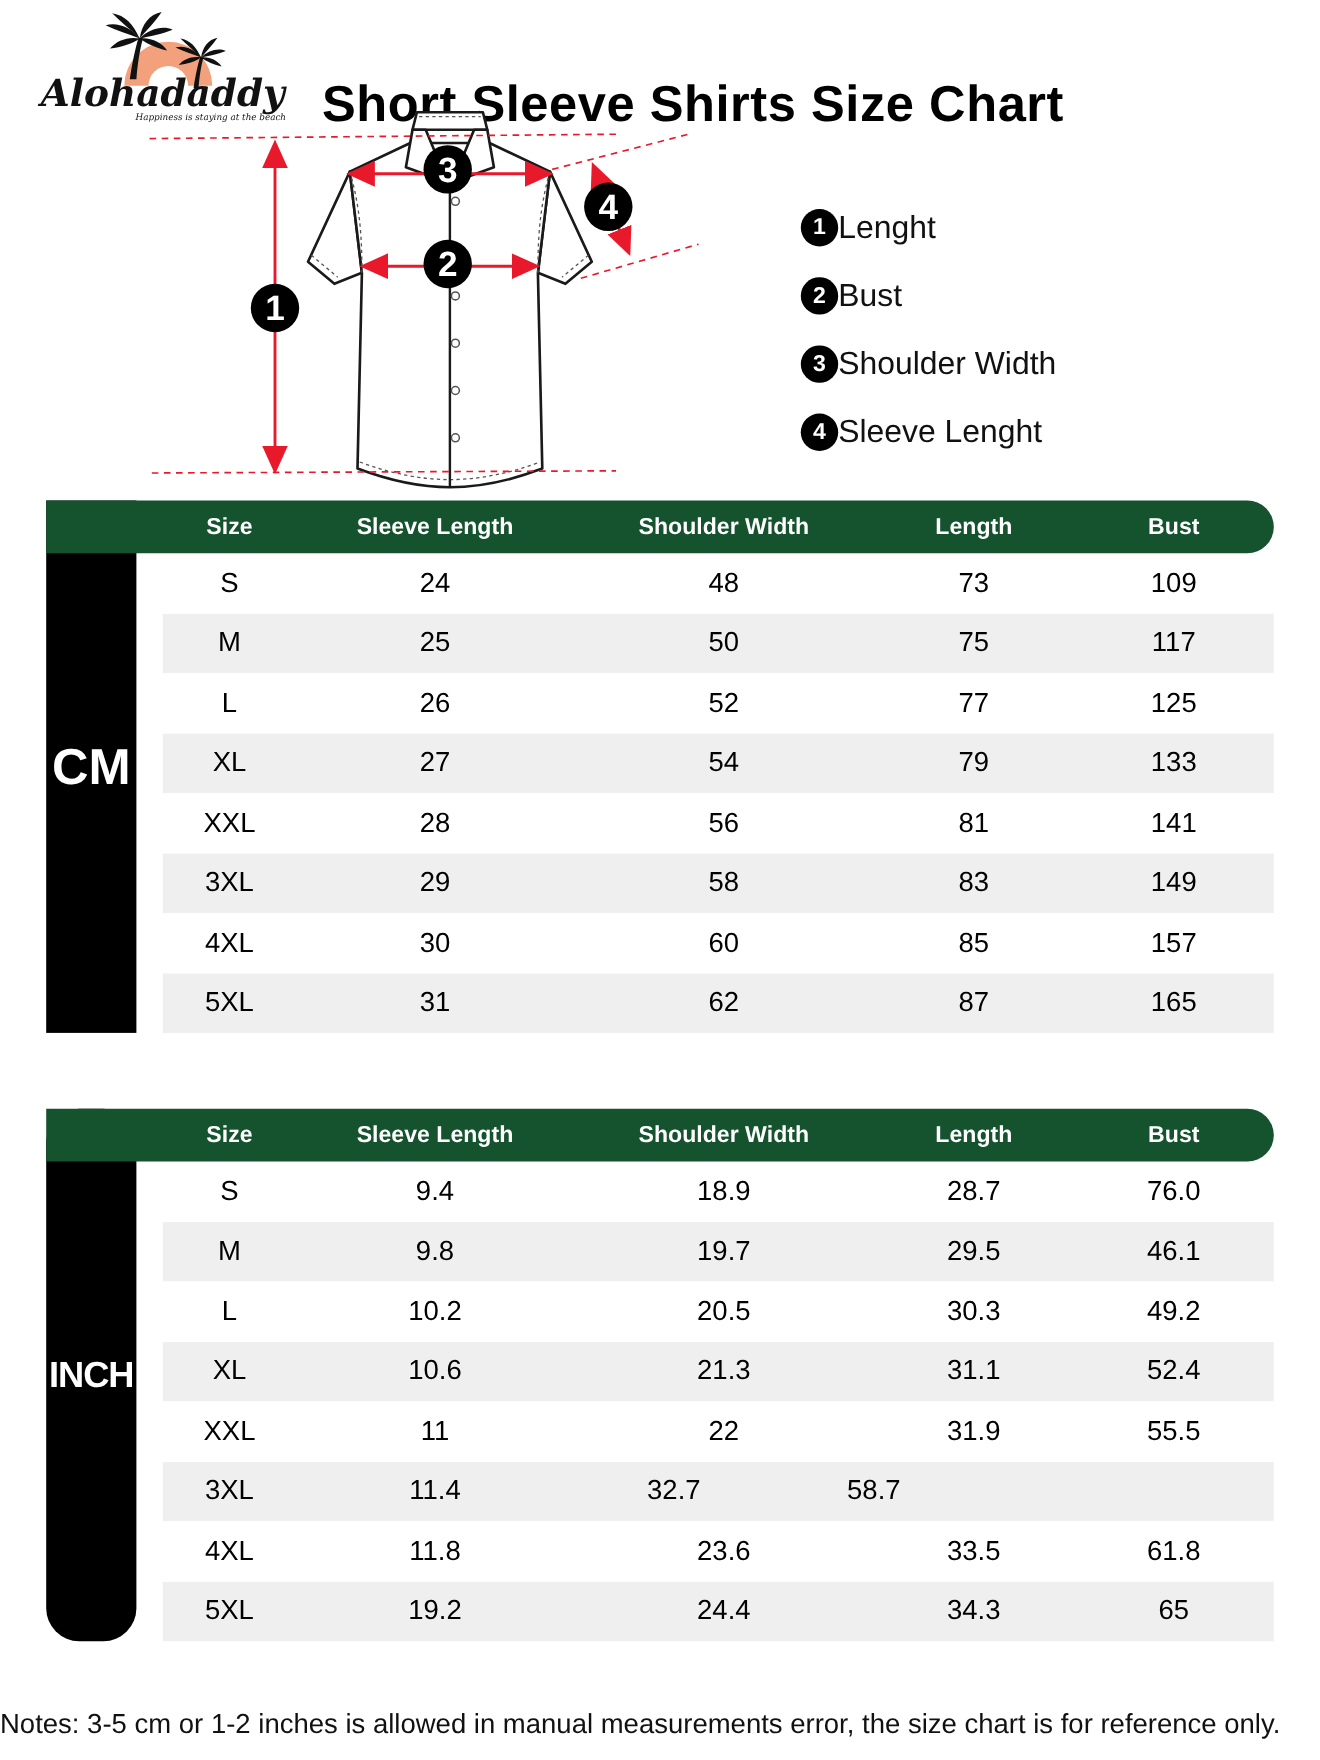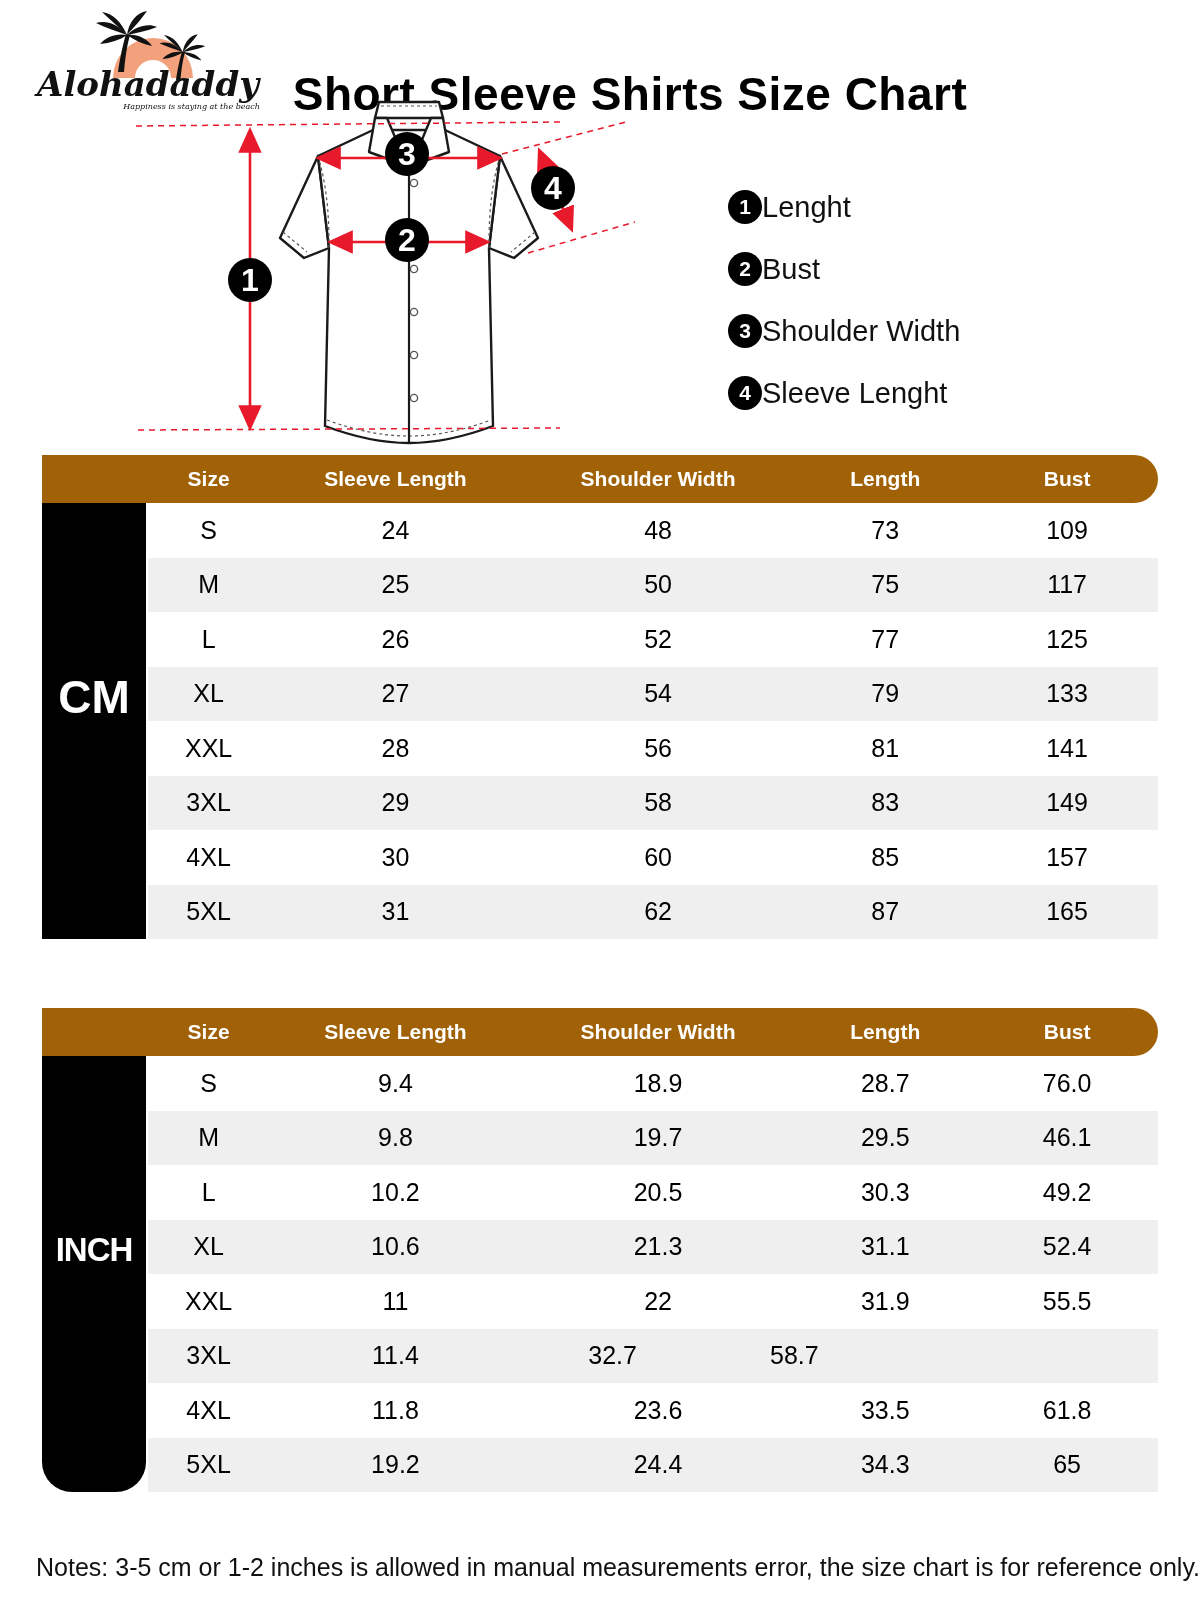--- a/index.html
+++ b/index.html
@@ -19,36 +19,36 @@
   .legend-item{display:flex;align-items:center;height:62px;}
   .lnum{width:34px;height:34px;border-radius:50%;background:#000;color:#fff;
         display:flex;align-items:center;justify-content:center;
         font-size:21px;font-weight:bold;flex:0 0 34px;}
   .llab{font-size:29px;color:#111;}
 
   
   .size-table{position:absolute;left:42px;width:1116px;}
   .t-cm{top:455px;}
   .t-inch{top:1008px;}
-  .unit{position:absolute;left:0;top:0;width:104px;height:100%;background:#000;
+  .unit{position:absolute;left:0;top:0;width:82px;height:100%;background:#000;
         color:#fff;display:flex;align-items:center;justify-content:center;font-weight:bold;}
   .unit-lg{font-size:46px;}
   .unit-sm{font-size:33px;letter-spacing:-1px;border-radius:30px;}
-  .thead{position:relative;z-index:1;height:48px;background:#a16207;color:#fff;
+  .thead{position:relative;z-index:1;height:48px;background:#14532d;color:#fff;
          border-radius:0 28px 28px 0;padding-left:106px;box-sizing:border-box;}
   .cols{display:flex;width:100%;height:100%;align-items:center;}
   .tbody{margin-left:106px;}
   .tr{display:flex;height:54.5px;align-items:center;background:#fff;}
   .tr:nth-child(even){background:#efefef;}
   .cell{text-align:center;font-size:25px;}
   .th{font-size:21px;font-weight:bold;}
   .c0{width:12%;}.c1{width:25%;}.c2{width:27%;}.c3{width:18%;}.c4{width:18%;}
 
   
-  .notes{position:absolute;left:0;top:1528px;width:1200px;text-align:right;
+  .notes{position:absolute;left:0;top:1528px;width:1200px;text-align:left;
          font-size:25px;color:#111;}
 </style>
 </head>
 <body>
 
 <div class="page">
 
   <svg class="logo" viewBox="0 0 240 108">
     <path fill="#f2a17c" d="M85,72 A40,40 0 0 1 165,72 L143,72 A18,18 0 0 0 107,72 Z"></path>
     <g fill="#111" transform="translate(98,26)">

